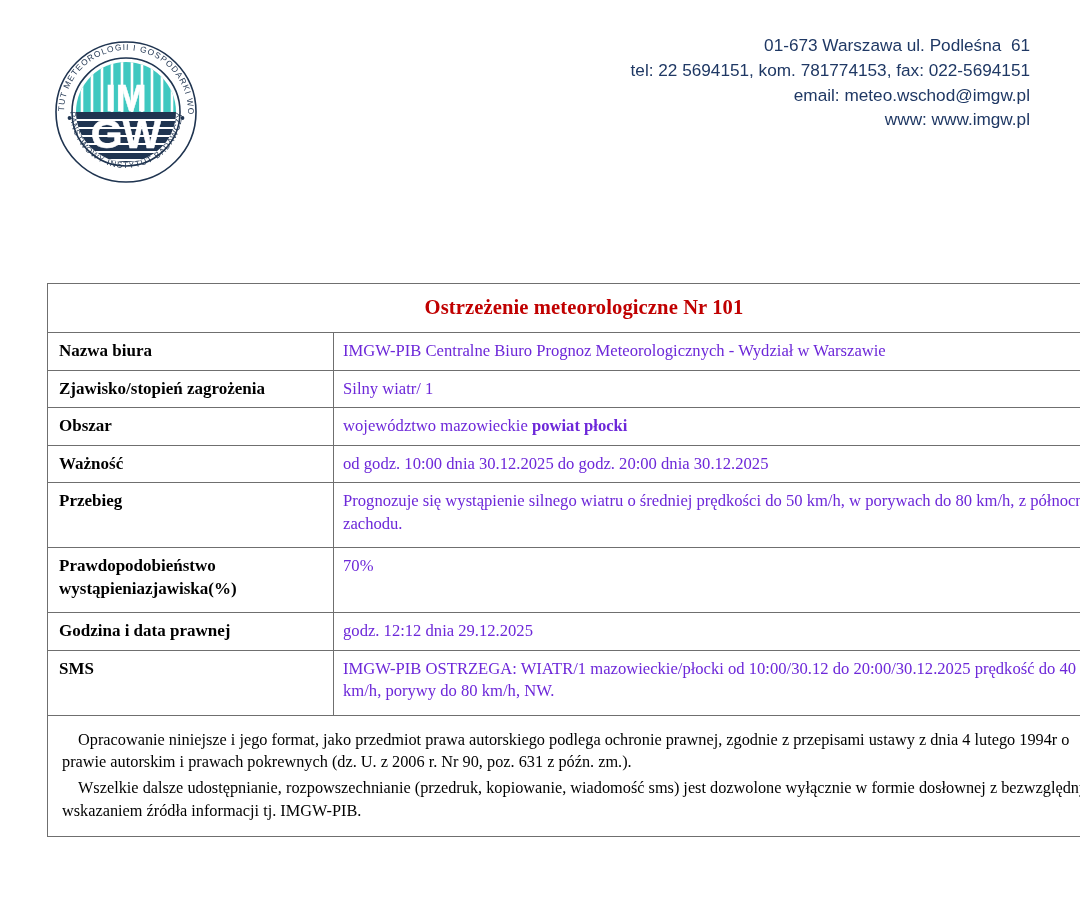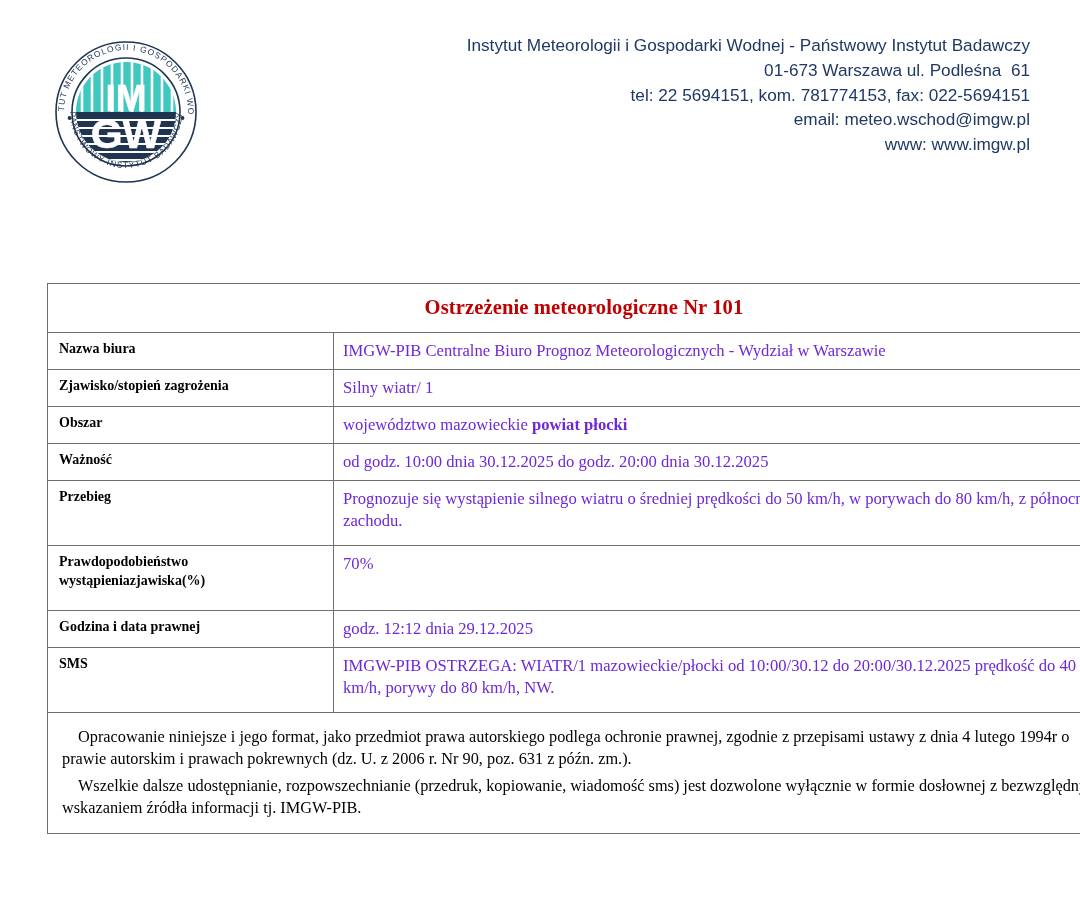--- a/index.html
+++ b/index.html
@@ -57,21 +57,21 @@
     table-layout: fixed;
   }
   .warn-table td {
     border: 1px solid #6f6f6f;
     vertical-align: top;
     padding: 0;
   }
   .cell-pad-label {
     padding: 7px 6px 7px 11px;
     font-weight: bold;
-    font-size: 14px;
+    font-size: 17px;
     line-height: 1.33;
     color: #000;
   }
   .cell-pad-value {
     padding: 7px 8px 7px 9px;
     font-size: 16.6px;
     line-height: 1.33;
     color: #6d28d9;
   }
   .col-label { width: 261px; }
@@ -160,21 +160,20 @@
           <line x1="18" y1="122" x2="130" y2="122"></line>
         </g>
       </g>
 
       <text x="74" y="73" text-anchor="middle" font-family="'Liberation Sans', sans-serif" font-size="37" font-weight="bold" fill="#ffffff" stroke="#ffffff" stroke-width="0.5">IM</text>
       <text x="74" y="110" text-anchor="middle" font-family="'Liberation Sans', sans-serif" font-size="41" font-weight="bold" fill="#ffffff" stroke="#ffffff" stroke-width="0.5">GW</text>
     </svg>
   </div>
 
   <div class="header-text">
-    <span class="hline">Instytut Meteorologii i Gospodarki Wodnej - Państwowy Instytut Badawczy</span>
     <span class="hline">01-673 Warszawa ul. Podleśna  61</span>
     <span class="hline">tel: 22 5694151, kom. 781774153, fax: 022-5694151</span>
     <span class="hline">email: meteo.wschod@imgw.pl</span>
     <span class="hline">www: www.imgw.pl</span>
   </div>
 </div>
 
 <table class="warn-table">
   <colgroup>
     <col class="col-label">

